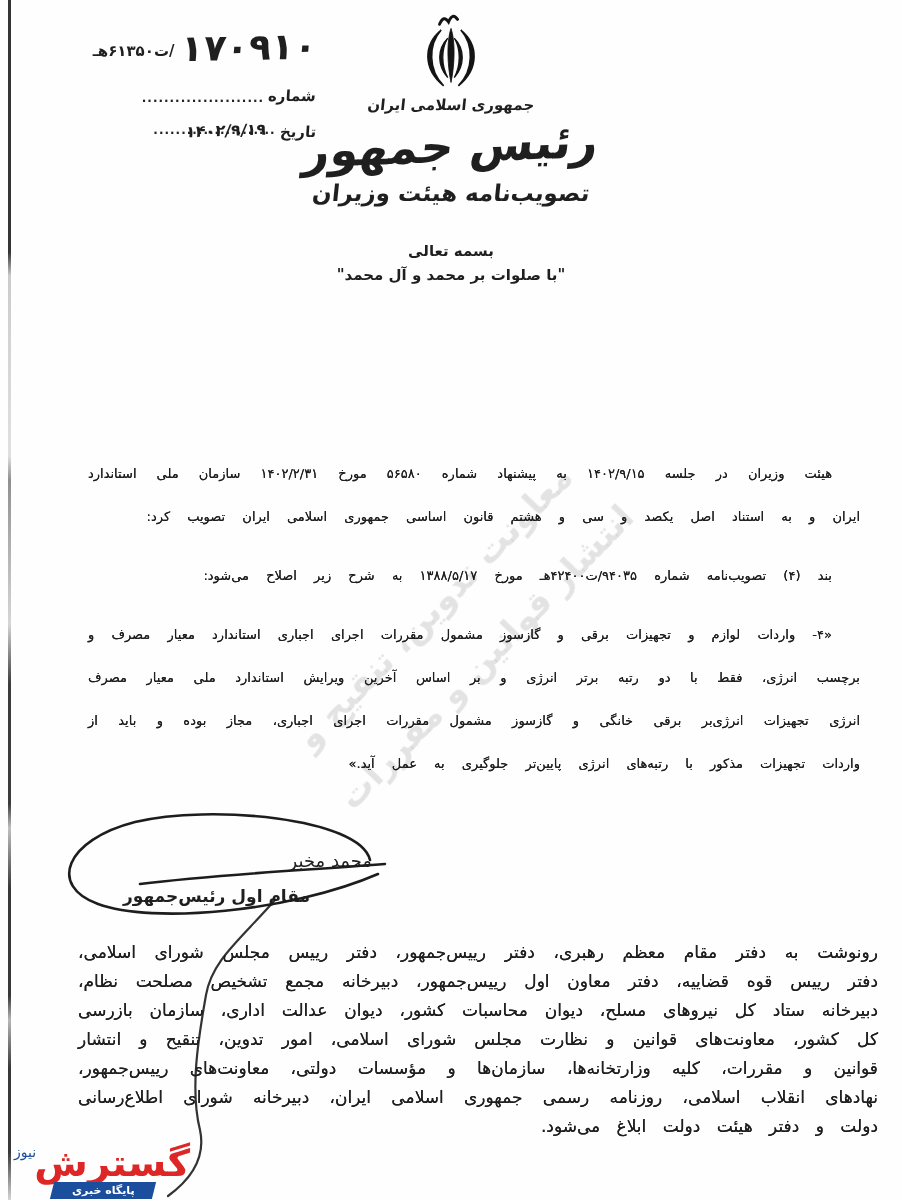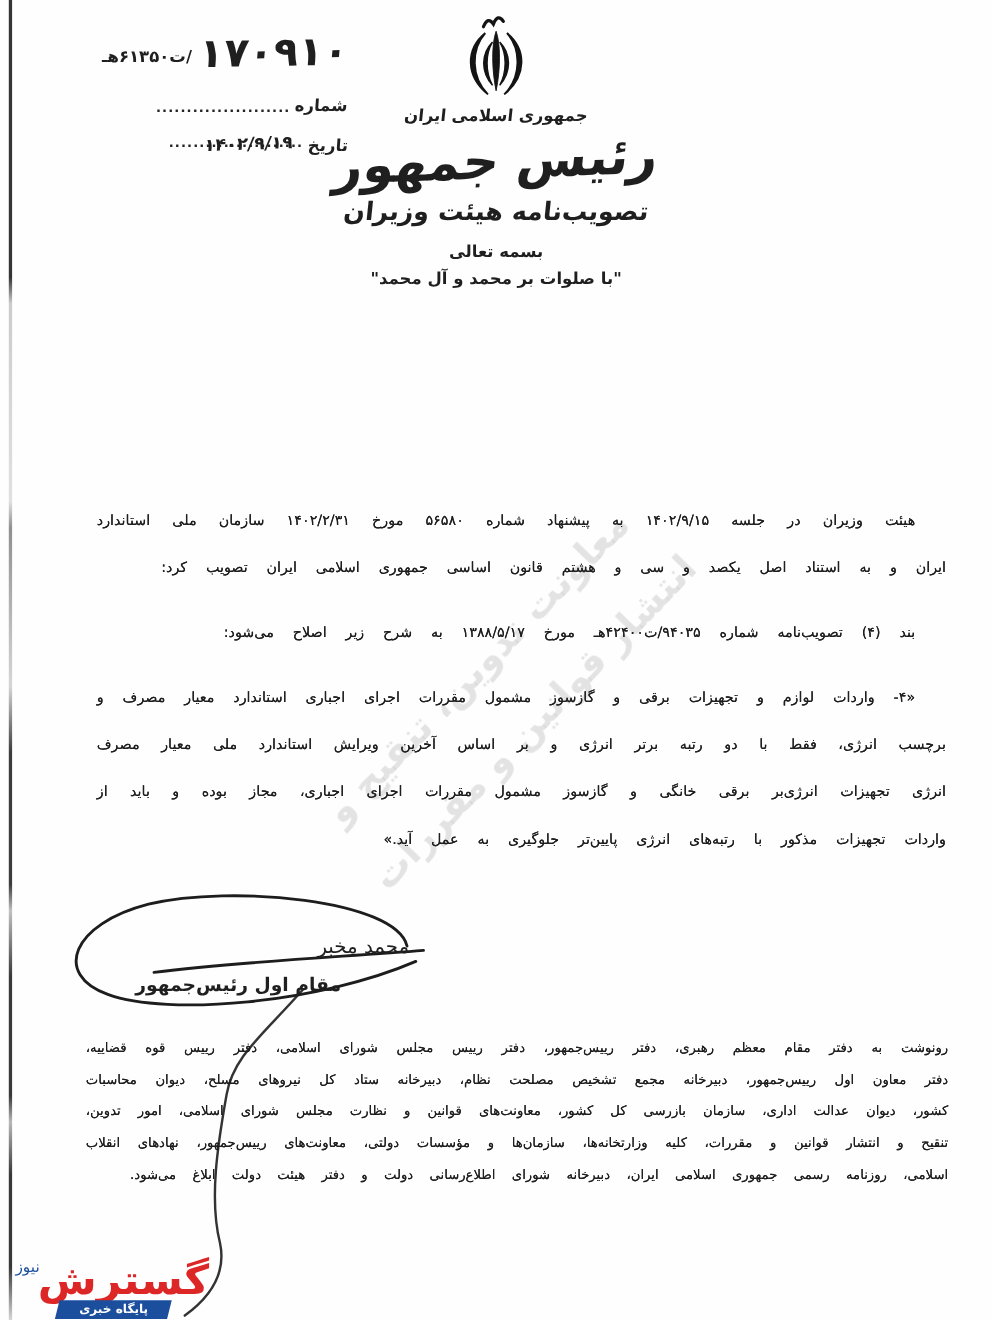--- a/index.html
+++ b/index.html
@@ -66,21 +66,21 @@
     width:440px;text-align:center;
   }
   .emblem{display:block;margin:0 auto 2px auto;}
   .country{font-size:15px;font-weight:bold;transform:skewX(-6deg);margin-top:0;}
   .office{
     font-size:46px;font-weight:bold;line-height:64px;
     transform:skewX(-8deg) rotate(-2deg);
     letter-spacing:-1px;
   }
   .doc-type{font-size:23px;font-weight:bold;transform:skewX(-6deg);margin-top:2px;}
-  .bismillah{font-size:15px;margin-top:14px;font-weight:bold;}
+  .bismillah{font-size:15px;margin-top:36px;font-weight:bold;}
   .salawat{font-size:15px;margin-top:6px;font-weight:bold;}
   
   .addressees{
     position:absolute;top:332px;left:50%;transform:translateX(-50%);
     width:820px;text-align:center;font-weight:bold;font-size:17.5px;line-height:41px;
   }
   
   .body-block{
     position:absolute;top:452px;right:42px;left:88px;
     font-size:13px;line-height:43px;
@@ -95,22 +95,22 @@
     position:absolute;top:50px;right:48px;
     font-size:18px;font-weight:normal;letter-spacing:1px;
   }
   .sig-title{
     position:absolute;top:86px;right:110px;
     font-size:17px;font-weight:bold;letter-spacing:.5px;
   }
   .sig-svg{position:absolute;top:0;left:0;pointer-events:none;}
   
   .footer-block{
-    position:absolute;top:938px;right:40px;left:78px;
-    font-size:12px;line-height:29px;
+    position:absolute;top:938px;right:24px;left:78px;
+    font-size:17px;line-height:29px;
     text-align:justify;
     word-spacing:11px;letter-spacing:.2px;
     text-shadow:0 0 .3px #222;
   }
   
   .news-logo{position:absolute;left:4px;bottom:0;width:200px;height:58px;direction:ltr;}
   .logo-suffix{
     position:absolute;left:10px;top:2px;
     font-size:14px;font-weight:normal;
   }

